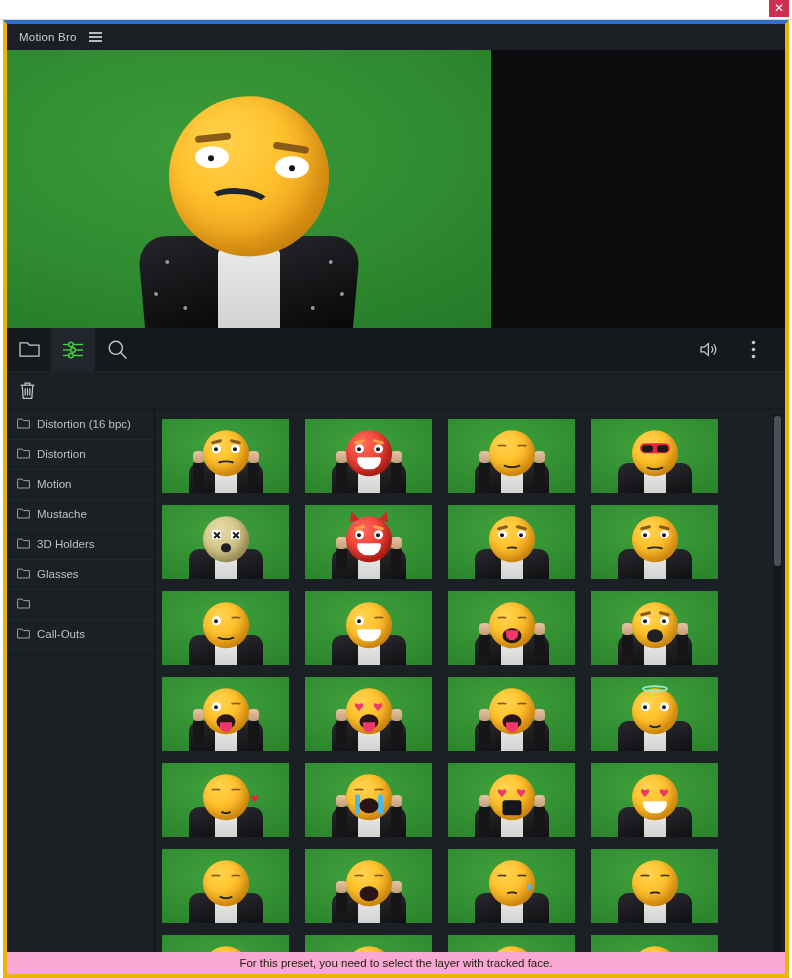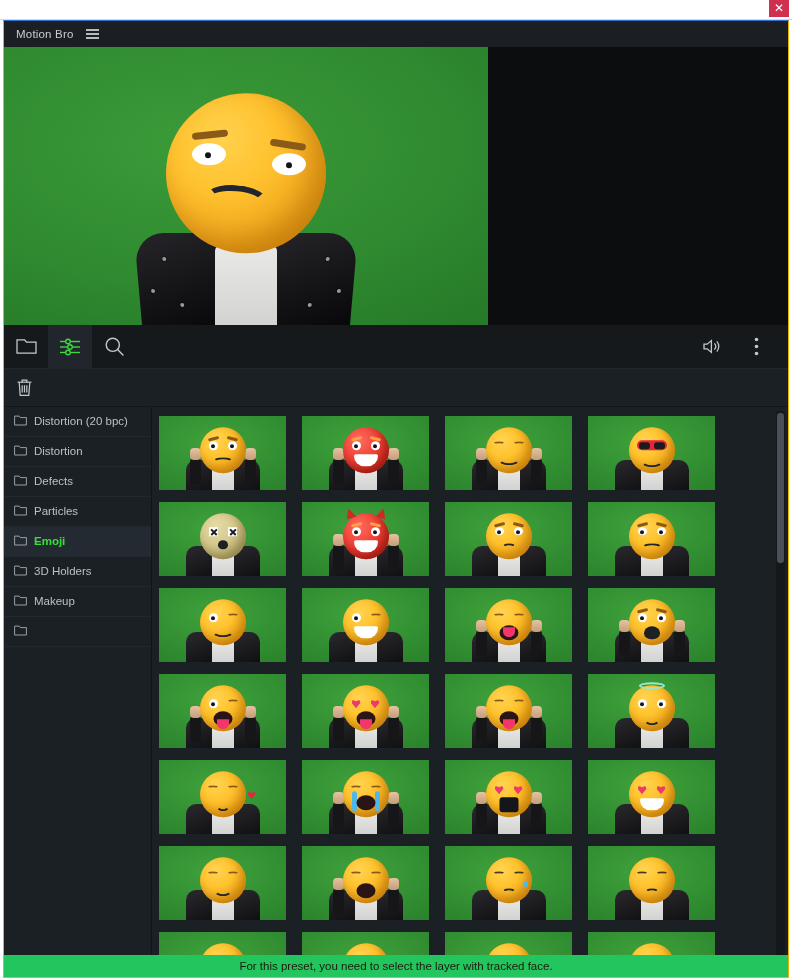--- a/index.html
+++ b/index.html
@@ -33,21 +33,21 @@
     font-family: "Liberation Sans", sans-serif;
     cursor: pointer;
     border: none;
   }
 
   
   .panel {
     position: absolute; left: 3px; top: 20px;
     width: 786px; height: 958px;
     background: #16191c;
-    border: 1px solid #eab308;
+    border: 4px solid #eab308;
     border-top-color: #2f6fd0;
     overflow: hidden;
   }
 
   
   .panel-header {
     position: relative;
     height: 26px;
     background: #1b1f23;
     display: flex; align-items: center;
@@ -295,21 +295,21 @@
     background:#15181b; border-radius:2px; cursor:pointer;
   }
   .scroll-thumb {
     position:absolute; left:1px; top:2px; width:7px; height:150px;
     background:#4a5057; border-radius:3px; cursor:pointer;
   }
 
   
   .statusbar {
     position:absolute; left:0; right:0; bottom:0;
-    height:22px; background:#22c55e;
+    height:22px; background:#f9a8d4;
     display:flex; align-items:center; justify-content:center;
     color:#1e1a0a; font-size:11.5px;
   }
 </style>
 </head>
 <body>
 
 <div id="app">
 
   <div class="titlestrip">
@@ -415,62 +415,62 @@
       </span>
     </div>
 
     <div class="content">
 
       <div class="sidebar" id="sidebar">
           <div class="cat">
             <span style="padding-top:1px"><svg width="13" height="11" viewBox="0 0 13 11" fill="none" stroke="#9aa1a9" stroke-width="1">
                 <path d="M.6 2.6V10h11.8V2.6H6.4L5.2 1.1H.6z"></path>
               </svg></span>
-            <span class="cat-label">Distortion (20 bpc)</span>
+            <span class="cat-label">Distortion (16 bpc)</span>
           </div>
           <div class="cat">
             <span style="padding-top:1px"><svg width="13" height="11" viewBox="0 0 13 11" fill="none" stroke="#9aa1a9" stroke-width="1">
                 <path d="M.6 2.6V10h11.8V2.6H6.4L5.2 1.1H.6z"></path>
               </svg></span>
             <span class="cat-label">Distortion</span>
           </div>
           <div class="cat">
             <span style="padding-top:1px"><svg width="13" height="11" viewBox="0 0 13 11" fill="none" stroke="#9aa1a9" stroke-width="1">
                 <path d="M.6 2.6V10h11.8V2.6H6.4L5.2 1.1H.6z"></path>
               </svg></span>
-            <span class="cat-label">Defects</span>
+            <span class="cat-label">Motion</span>
           </div>
           <div class="cat">
             <span style="padding-top:1px"><svg width="13" height="11" viewBox="0 0 13 11" fill="none" stroke="#9aa1a9" stroke-width="1">
                 <path d="M.6 2.6V10h11.8V2.6H6.4L5.2 1.1H.6z"></path>
               </svg></span>
-            <span class="cat-label">Particles</span>
-          </div>
-          <div class="cat selected">
-            <span style="padding-top:1px"><svg width="13" height="11" viewBox="0 0 13 11" fill="none" stroke="#9aa1a9" stroke-width="1">
-                <path d="M.6 2.6V10h11.8V2.6H6.4L5.2 1.1H.6z"></path>
-              </svg></span>
-            <span class="cat-label">Emoji</span>
+            <span class="cat-label">Mustache</span>
           </div>
           <div class="cat">
             <span style="padding-top:1px"><svg width="13" height="11" viewBox="0 0 13 11" fill="none" stroke="#9aa1a9" stroke-width="1">
                 <path d="M.6 2.6V10h11.8V2.6H6.4L5.2 1.1H.6z"></path>
               </svg></span>
             <span class="cat-label">3D Holders</span>
           </div>
           <div class="cat">
             <span style="padding-top:1px"><svg width="13" height="11" viewBox="0 0 13 11" fill="none" stroke="#9aa1a9" stroke-width="1">
                 <path d="M.6 2.6V10h11.8V2.6H6.4L5.2 1.1H.6z"></path>
               </svg></span>
-            <span class="cat-label">Makeup</span>
+            <span class="cat-label">Glasses</span>
           </div>
           <div class="cat">
             <span style="padding-top:1px"><svg width="13" height="11" viewBox="0 0 13 11" fill="none" stroke="#9aa1a9" stroke-width="1">
                 <path d="M.6 2.6V10h11.8V2.6H6.4L5.2 1.1H.6z"></path>
               </svg></span>
+          </div>
+          <div class="cat">
+            <span style="padding-top:1px"><svg width="13" height="11" viewBox="0 0 13 11" fill="none" stroke="#9aa1a9" stroke-width="1">
+                <path d="M.6 2.6V10h11.8V2.6H6.4L5.2 1.1H.6z"></path>
+              </svg></span>
+            <span class="cat-label">Call-Outs</span>
           </div>
         </div>
 
       <div class="grid-area">
         <div class="grid" id="grid">
             <div class="thumb">
               <div class="greenbg"></div>
               <div class="t-torso">
                 <span class="t-jl"></span>
                 <span class="t-jr"></span>

